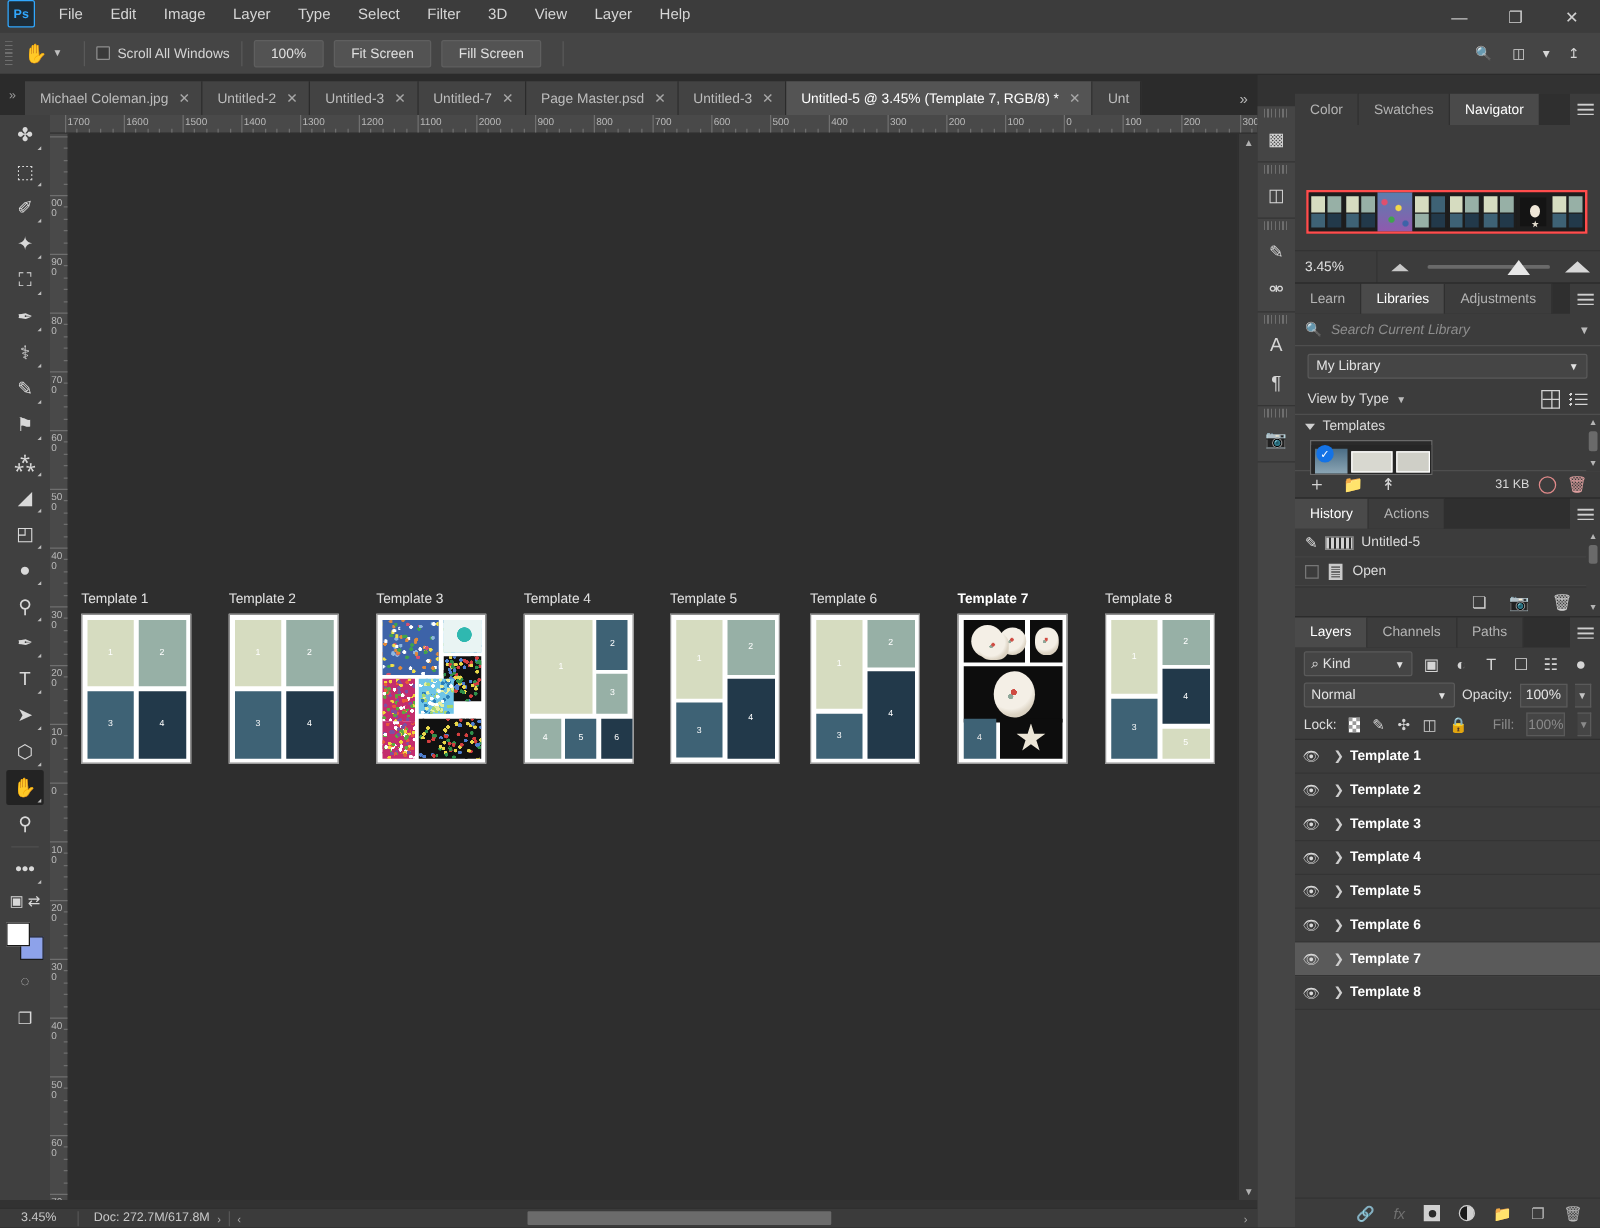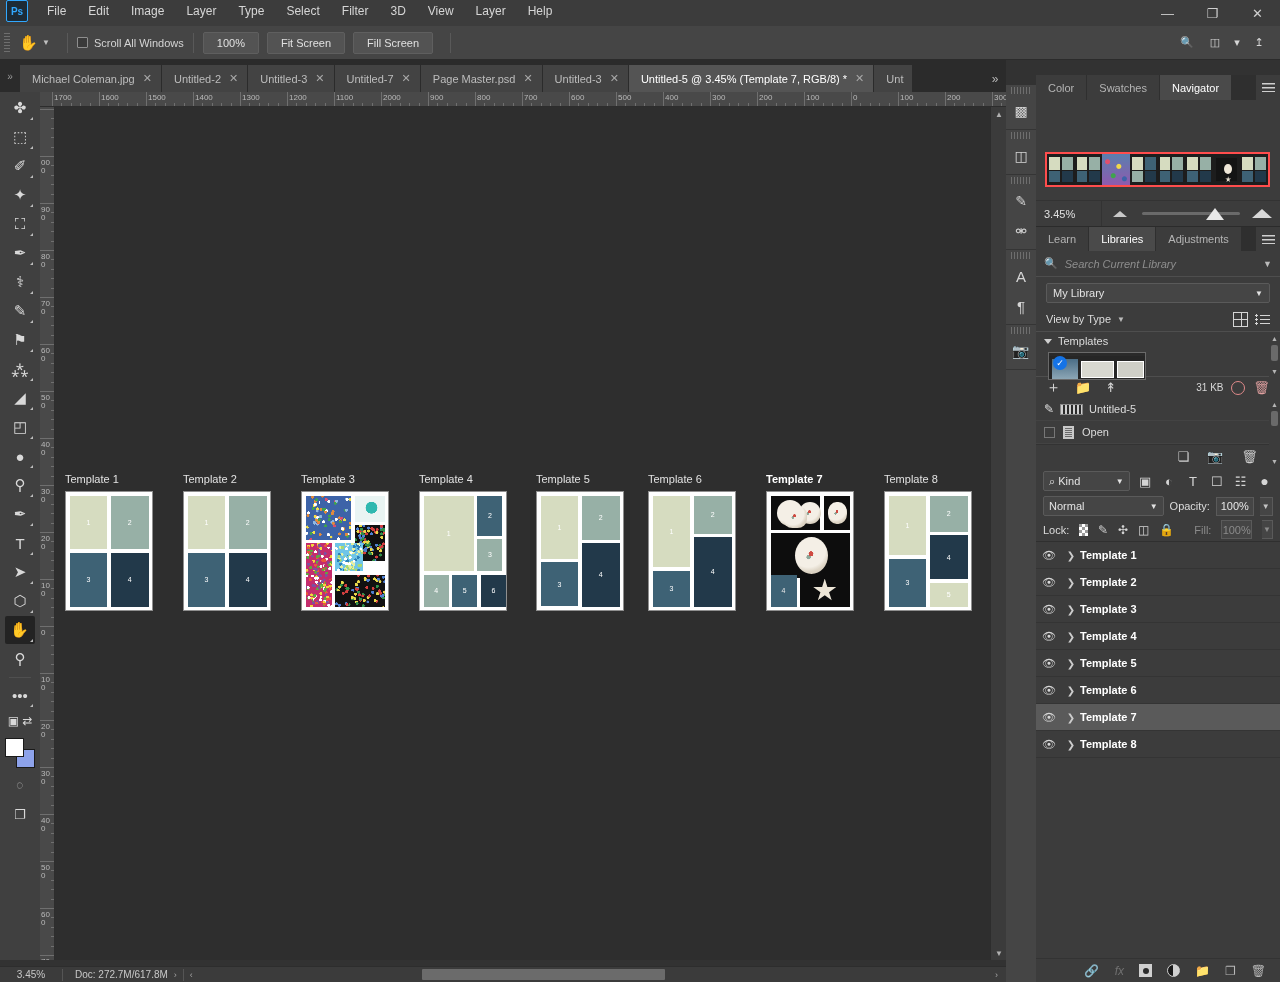--- a/index.html
+++ b/index.html
@@ -966,20 +966,31 @@
       <span style="font-size:15px;color:#d5d5d5;">＋</span>
       <span style="font-size:13px;color:#d5d5d5;">📁</span>
       <span style="font-size:13px;color:#d5d5d5;">↟</span>
       <span style="margin-left:auto;display:flex;align-items:center;gap:8px;">
         <span style="color:#d8d8d8;">31 KB</span>
         <span class="cc-ic"></span>
         <span style="font-size:13px;color:#e0a0a0;">🗑</span>
       </span>
     </div>
 
+    <div class="panel-tabs" id="hist-tabs" style="border-top:1px solid #2b2b2b;">
+      <div class="ptab active">
+          <span>History</span>
+        </div>
+        <div class="ptab inactive">
+          <span>Actions</span>
+        </div>
+        <div class="pmenu">
+          <span class="hamb"></span>
+        </div>
+    </div>
     <div style="position:relative;">
       <div class="hist-row" style="gap:6px;">
         <span style="font-size:12px;color:#e0e0e0;">✎</span>
         <span style="width:23px;height:11px;background:repeating-linear-gradient(to right,#d0d0d0 0 2px,#2a2a2a 2px 4px);border:1px solid #888;"></span>
         <span>Untitled-5</span>
       </div>
       <div id="hist-holder">
           <div class="hist-row">
             <span class="hist-chk"></span>
             <span class="doc-ic"></span>
@@ -991,20 +1002,34 @@
         <div class="thumbv" style="top:13px;height:15px;"></div>
         <div class="arrowv" style="bottom:0;">▼</div>
       </div>
     </div>
     <div class="hist-foot">
       <span style="font-size:13px;color:#cfcfcf;">❏</span>
       <span style="font-size:13px;color:#cfcfcf;">📷</span>
       <span style="font-size:13px;color:#cfcfcf;">🗑</span>
     </div>
 
+    <div class="panel-tabs" id="lay-tabs" style="border-top:1px solid #2b2b2b;">
+      <div class="ptab active">
+          <span>Layers</span>
+        </div>
+        <div class="ptab inactive">
+          <span>Channels</span>
+        </div>
+        <div class="ptab inactive">
+          <span>Paths</span>
+        </div>
+        <div class="pmenu">
+          <span class="hamb"></span>
+        </div>
+    </div>
     <div class="lay-filter">
       <div class="kind-sel">
         <span><span>⌕</span>
           <span>Kind</span></span>
         <span style="font-size:8px;">▼</span>
       </div>
       <span class="lay-ficon">▣</span>
       <span class="lay-ficon">◐</span>
       <span class="lay-ficon">T</span>
       <span class="lay-ficon">☐</span>

